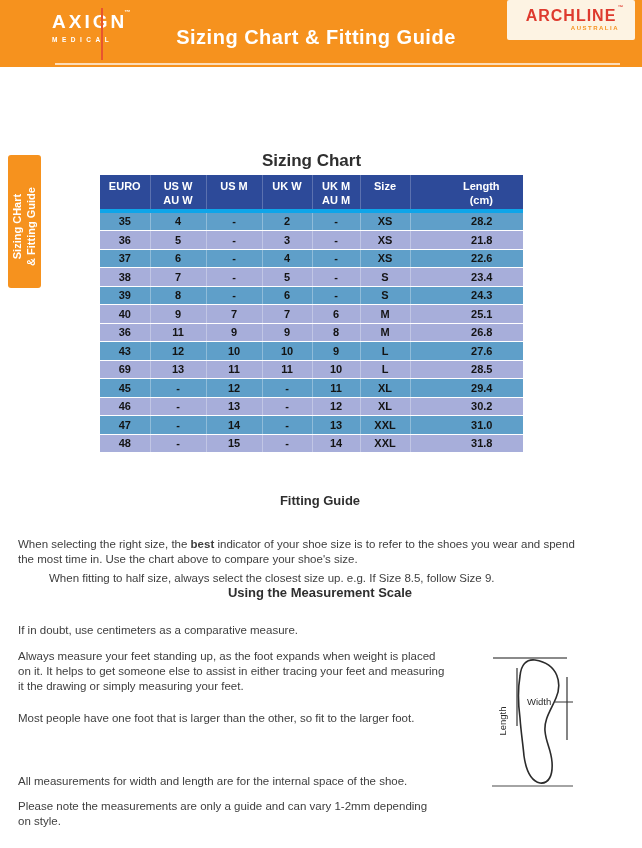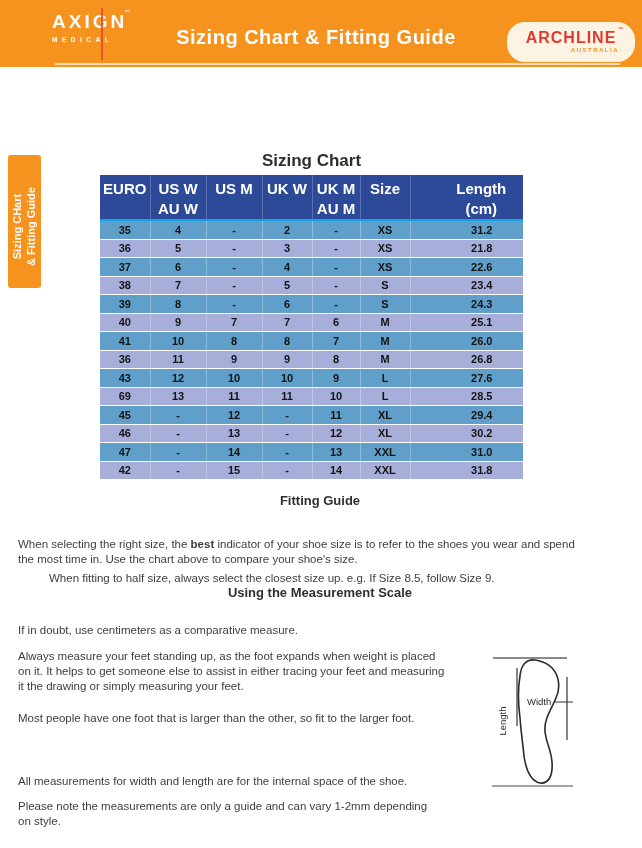--- a/index.html
+++ b/index.html
@@ -10,41 +10,41 @@
   
   .banner{position:absolute;left:0;top:0;width:642px;height:67px;background:#F6921E;}
   .banner::after{content:"";position:absolute;left:55px;right:22px;bottom:2px;height:2px;background:#fbdcba;}
   .axign{position:absolute;left:52px;top:12px;width:80px;color:#ffffff;}
   .axign-name{font-size:19px;font-weight:bold;letter-spacing:3px;line-height:1;}
   .axign-sub{font-size:6.5px;font-weight:bold;letter-spacing:4.5px;margin-top:4px;}
   .axign-tm{position:absolute;top:-3px;right:-6px;font-size:6px;}
   .axign-line{position:absolute;left:49px;top:-4px;width:2px;height:52px;background:#e8542f;}
   .banner-title{position:absolute;left:140px;right:150px;top:26px;text-align:center;
     font-size:20px;font-weight:bold;color:#ffffff;letter-spacing:0.5px;}
-  .archline-badge{position:absolute;right:7px;top:22px;width:128px;height:40px;
-    background:#FDF3E3;border-radius:18px;text-align:center;}
+  .archline-badge{position:absolute;right:7px;top:0;width:128px;height:40px;
+    background:#FDF3E3;border-radius:2px;text-align:center;}
   .archline-name{position:relative;display:inline-block;margin-top:7px;font-size:16px;font-weight:bold;
     color:#DE3A2E;letter-spacing:1px;}
   .archline-tm{position:absolute;top:-3px;right:-8px;font-size:5.5px;color:#DE3A2E;}
   .archline-sub{font-size:6px;font-weight:bold;color:#F6921E;letter-spacing:1.5px;
     text-align:right;padding-right:16px;margin-top:0px;}
   
   .side-tab{position:absolute;left:8px;top:155px;width:33px;height:133px;background:#F6921E;border-radius:3px;}
   .side-tab-text{position:absolute;left:-55px;top:55px;width:143px;height:33px;
     transform:rotate(-90deg);display:flex;align-items:center;justify-content:center;
     font-size:11px;font-weight:bold;color:#ffffff;text-align:center;line-height:1.25;white-space:pre-line;}
   
   .sizing-title{position:absolute;left:100px;width:423px;top:151px;text-align:center;
     font-size:17px;font-weight:bold;color:#2f2f2f;}
   .foot-note{position:absolute;left:370px;width:153px;top:144px;text-align:right;
     font-size:11.5px;font-weight:bold;color:#141414;margin-top:44px;}
   table.sizing{position:absolute;left:100px;top:175px;width:423px;border-collapse:collapse;table-layout:fixed;}
-  table.sizing th{background:#2D4A99;color:#ffffff;font-size:15px;font-weight:bold;
+  table.sizing th{background:#2D4A99;color:#ffffff;font-size:11px;font-weight:bold;
     vertical-align:top;padding-top:4px;height:28px;line-height:1.3;white-space:pre-line;
-    border-right:1px solid rgba(255,255,255,0.22);border-bottom:2px solid #0ea5e9;}
+    border-right:1px solid rgba(255,255,255,0.22);border-bottom:4px solid #0ea5e9;}
   table.sizing th:last-child{border-right:none;}
   table.sizing td{height:17.5px;text-align:center;font-size:11px;font-weight:bold;color:#141414;
     border-right:1px solid rgba(255,255,255,0.30);border-bottom:1.5px solid #ffffff;padding:0;}
   table.sizing td:last-child{border-right:none;padding-left:30px;}
   table.sizing th:last-child{padding-left:30px;}
   tr.row-blue td{background:#5F9FC9;}
   tr.row-lav td{background:#A7AEDA;}
   table.sizing col:nth-child(1){width:50px;}
   table.sizing col:nth-child(2){width:56px;}
   table.sizing col:nth-child(3){width:56px;}
@@ -125,21 +125,21 @@
         </tr>
     </thead>
     <tbody>
         <tr class="row-blue">
           <td>35</td>
           <td>4</td>
           <td>-</td>
           <td>2</td>
           <td>-</td>
           <td>XS</td>
-          <td>31.2</td>
+          <td>28.2</td>
         </tr>
         <tr class="row-lav">
           <td>36</td>
           <td>5</td>
           <td>-</td>
           <td>3</td>
           <td>-</td>
           <td>XS</td>
           <td>21.8</td>
         </tr>
@@ -172,29 +172,20 @@
         </tr>
         <tr class="row-lav">
           <td>40</td>
           <td>9</td>
           <td>7</td>
           <td>7</td>
           <td>6</td>
           <td>M</td>
           <td>25.1</td>
         </tr>
-        <tr class="row-blue">
-          <td>41</td>
-          <td>10</td>
-          <td>8</td>
-          <td>8</td>
-          <td>7</td>
-          <td>M</td>
-          <td>26.0</td>
-        </tr>
         <tr class="row-lav">
           <td>36</td>
           <td>11</td>
           <td>9</td>
           <td>9</td>
           <td>8</td>
           <td>M</td>
           <td>26.8</td>
         </tr>
         <tr class="row-blue">
@@ -236,21 +227,21 @@
         <tr class="row-blue">
           <td>47</td>
           <td>-</td>
           <td>14</td>
           <td>-</td>
           <td>13</td>
           <td>XXL</td>
           <td>31.0</td>
         </tr>
         <tr class="row-lav">
-          <td>42</td>
+          <td>48</td>
           <td>-</td>
           <td>15</td>
           <td>-</td>
           <td>14</td>
           <td>XXL</td>
           <td>31.8</td>
         </tr>
       </tbody>
   </table>
 

